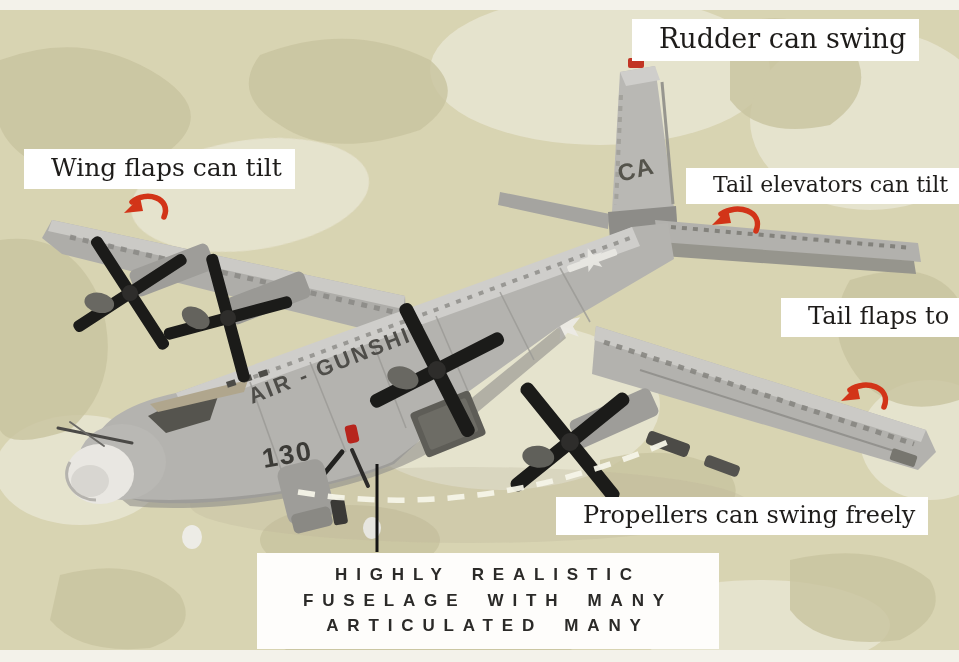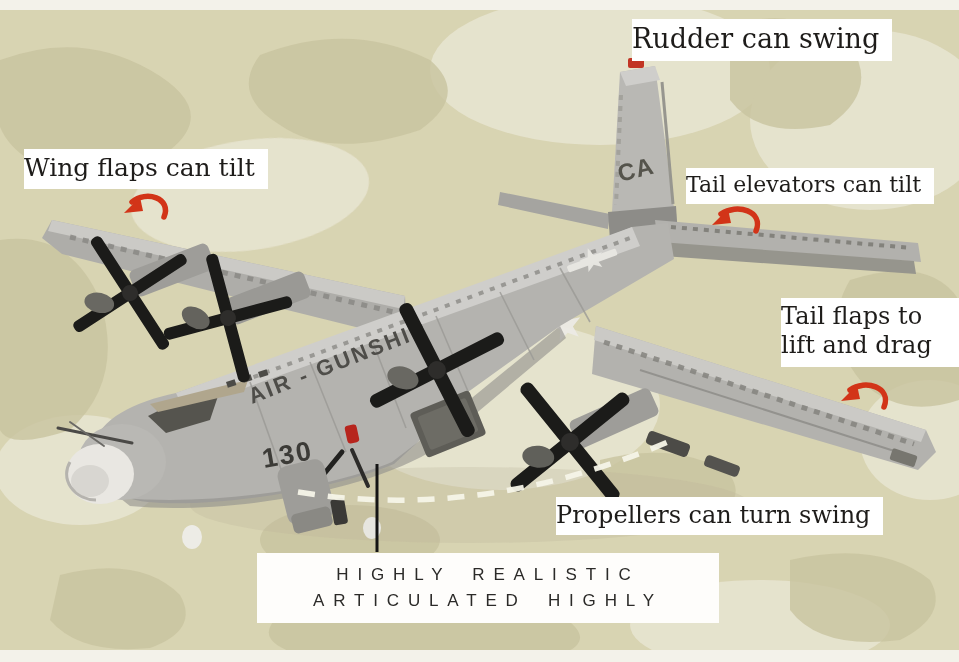--- a/index.html
+++ b/index.html
@@ -5,21 +5,21 @@
   html,body{margin:0;padding:0;background:#ffffff;}
   #stage{
     position:relative;width:959px;height:662px;overflow:hidden;
     font-family:"DejaVu Serif", serif;
   }
   #scene{position:absolute;left:0;top:0;}
   .callout{
     position:absolute;
     background:#ffffff;
     color:#1e1c1a;
-    padding:4px 13px 6px 0;
+    padding:4px 13px 6px 27px;
     line-height:1.18;
     white-space:nowrap;
     font-family:"DejaVu Serif", serif;
   }
   .callout.two-line{white-space:normal;line-height:1.22;}
   #callout-rudder{left:632px;top:19px;font-size:27px;}
   #callout-wing-tilt{left:24px;top:149px;font-size:25px;}
   #callout-tail-elevators{left:686px;top:168px;font-size:22px;}
   #callout-wing-lift{left:781px;top:298px;font-size:24px;width:200px;}
   #callout-propellers{left:556px;top:497px;font-size:24px;}
@@ -29,21 +29,21 @@
     padding:9px 0 10px 0;
     text-align:center;
     font-family:"Liberation Sans", sans-serif;
     font-size:17px;
     font-weight:500;
     letter-spacing:0.52em;
     word-spacing:0.45em;
     line-height:1.5;
     color:#2b2a28;
   }
-  .caption-line{white-space:nowrap;}
+  .caption-line{white-space:nowrap;font-weight:bold;}
 </style>
 </head>
 <body>
 
 <div id="stage">
 
   <svg id="scene" width="959" height="662" viewBox="0 0 959 662" xmlns="http://www.w3.org/2000/svg">
 
     <g>
       <rect x="0" y="0" width="959" height="662" fill="#d8d4b2"></rect>
@@ -243,23 +243,23 @@
   </svg>
 
   <div class="callout" id="callout-rudder">Rudder can swing</div>
 
   <div class="callout" id="callout-wing-tilt">Wing flaps can tilt</div>
 
   <div class="callout" id="callout-tail-elevators">Tail elevators can tilt</div>
 
   <div class="callout two-line" id="callout-wing-lift">
     <span>Tail flaps to</span><br>
-    <span>lift and drag</span>
   </div>
 
-  <div class="callout" id="callout-propellers">Propellers can turn swing</div>
+  <div class="callout" id="callout-propellers">Propellers can swing freely</div>
 
   <div id="caption-box">
     <div class="caption-line">HIGHLY REALISTIC</div>
-    <div class="caption-line">ARTICULATED HIGHLY</div>
+    <div class="caption-line">FUSELAGE WITH MANY</div>
+    <div class="caption-line">ARTICULATED MANY</div>
   </div>
 
 </div>
 
 </body></html>

